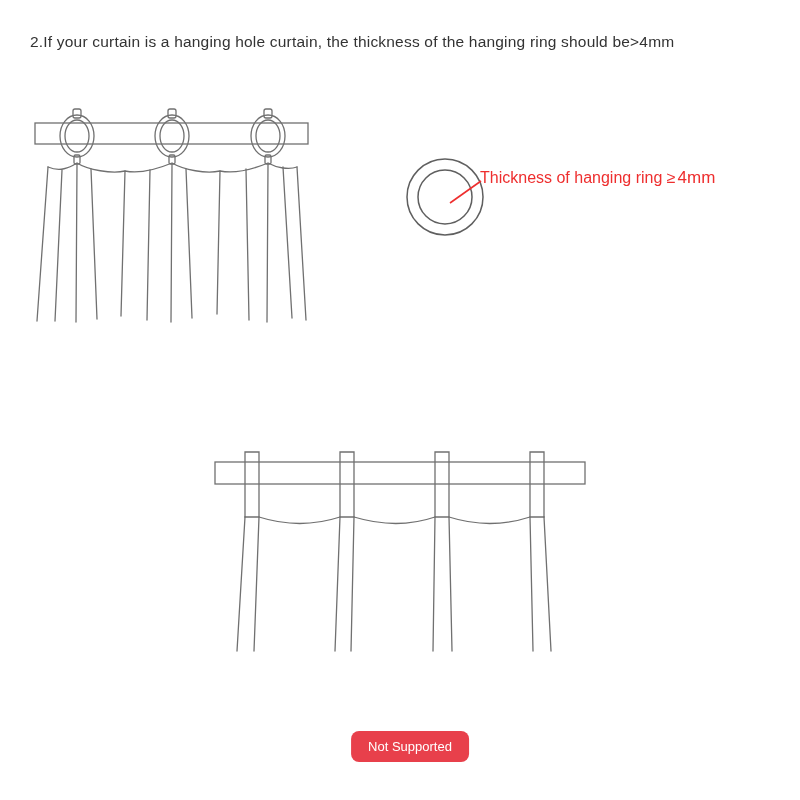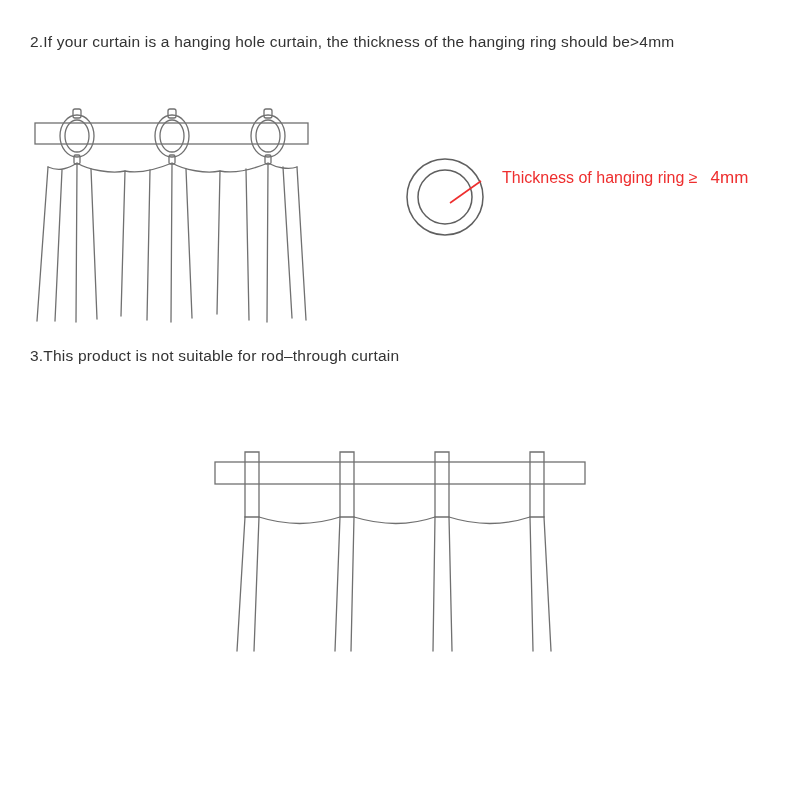--- a/index.html
+++ b/index.html
@@ -10,23 +10,23 @@
     position: relative;
     overflow: hidden;
   }
   .stage { position: absolute; left: 0; top: 0; width: 800px; height: 800px; }
   svg.lines { position: absolute; left: 0; top: 0; }
   .txt { position: absolute; color: #333333; }
   .heading { font-size: 15.5px; line-height: 1.6; letter-spacing: 0.2px; }
   #heading2 { left: 30px; top: 30px; width: 645px; }
   #heading3 { left: 30px; top: 344px; width: 720px; }
   #annotation {
-    position: absolute; left: 502px; top: 168px;
+    position: absolute; left: 480px; top: 168px;
     color: #ee2e2e; font-size: 16px; white-space: nowrap;
-    display: flex; align-items: baseline; gap: 13px;
+    display: flex; align-items: baseline; gap: 2px;
   }
   #annotation .val { font-size: 17px; }
   #caption { left: 215px; top: 668px; width: 390px; text-align: center; font-size: 16px; }
   #badge {
     position: absolute; left: 410px; top: 731px;
     transform: translateX(-50%);
     background: #e8404b; color: #ffffff;
     font-size: 13px; line-height: 13px;
     padding: 9px 17px; border-radius: 8px;
     white-space: nowrap;
@@ -84,17 +84,17 @@
     </g>
   </svg>
 
   <div id="heading2" class="txt heading">2.If your curtain is a hanging hole curtain, the thickness of the hanging ring should be&gt;4mm</div>
 
   <div id="annotation">
     <span class="lbl">Thickness of hanging ring ≥</span>
     <span class="val">4mm</span>
   </div>
 
-  <div id="heading3" class="txt heading">3.This product is not suitable for rod–through curtain</div>
 
 
+  <div id="badge">Not Supported</div>
 
 </div>
 
 </body></html>

